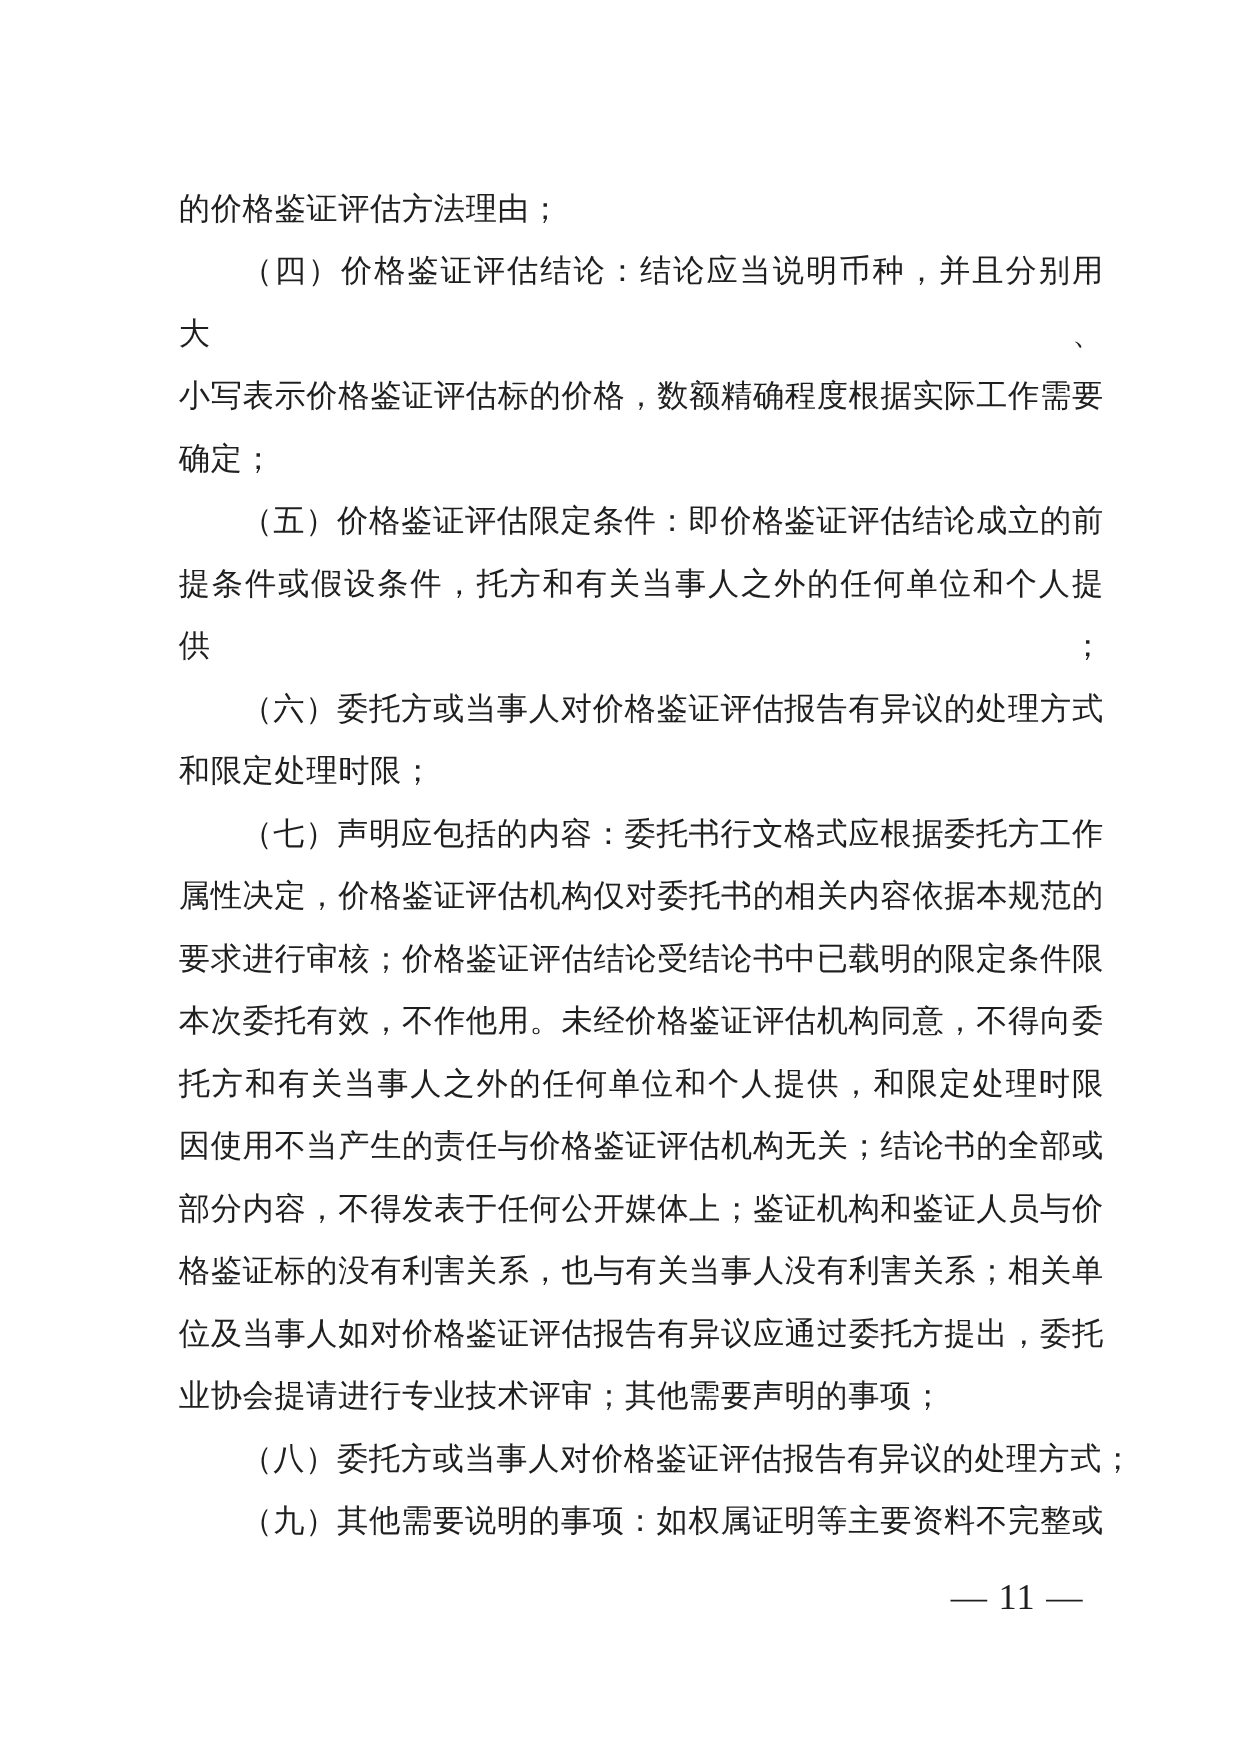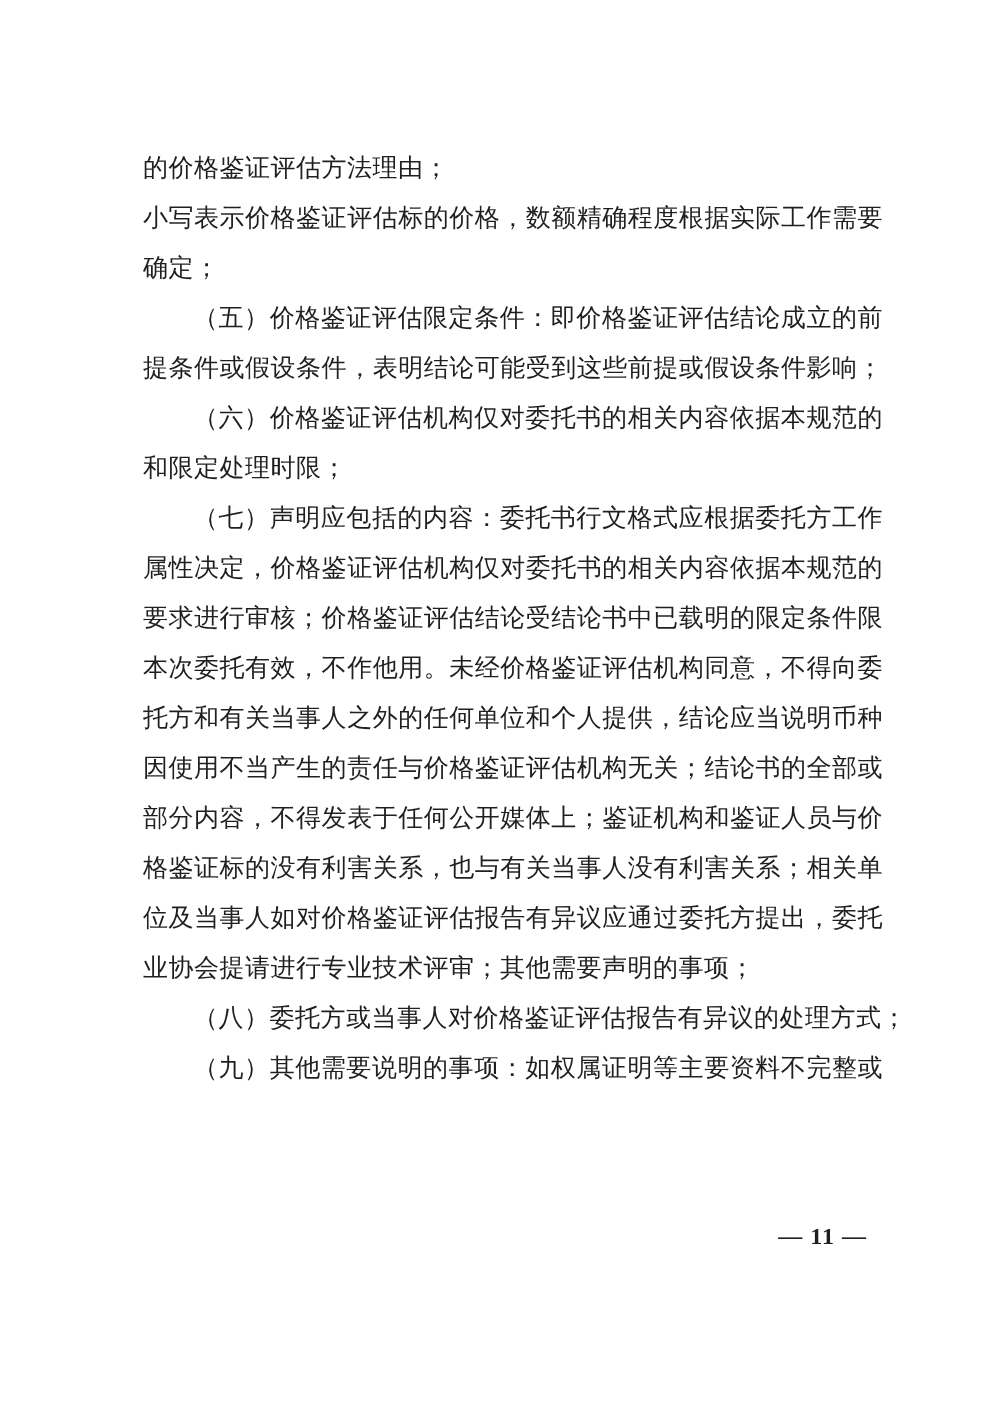--- a/index.html
+++ b/index.html
@@ -30,47 +30,47 @@
   .line.fill {
     white-space: normal;
     text-align: justify;
     text-align-last: justify;
   }
   .line.indent {
     text-indent: 2em;
   }
   .page-number {
     position: absolute;
-    top: 1216px;
+    top: 1258px;
     right: 150px;
     color: #1f1f1f;
-    font-size: 24px;
+    font-size: 29px;
     line-height: 40px;
     letter-spacing: 1px;
     white-space: nowrap;
-    font-weight: bold;
   }
 </style>
 </head>
 <body>
 
 <div class="page">
   <div class="doc-body">
       <div class="line">的价格鉴证评估方法理由；</div>
+      <div class="line indent fill">（四）价格鉴证评估结论：结论应当说明币种，并且分别用大、</div>
       <div class="line fill">小写表示价格鉴证评估标的价格，数额精确程度根据实际工作需要</div>
       <div class="line">确定；</div>
       <div class="line indent fill">（五）价格鉴证评估限定条件：即价格鉴证评估结论成立的前</div>
-      <div class="line fill">提条件或假设条件，表明结论可能受到这些前提或假设条件影响；</div>
-      <div class="line indent fill">（六）价格鉴证评估机构仅对委托书的相关内容依据本规范的</div>
+      <div class="line fill">提条件或假设条件，托方和有关当事人之外的任何单位和个人提供；</div>
+      <div class="line indent fill">（六）委托方或当事人对价格鉴证评估报告有异议的处理方式</div>
       <div class="line">和限定处理时限；</div>
       <div class="line indent fill">（七）声明应包括的内容：委托书行文格式应根据委托方工作</div>
       <div class="line fill">属性决定，价格鉴证评估机构仅对委托书的相关内容依据本规范的</div>
       <div class="line fill">要求进行审核；价格鉴证评估结论受结论书中已载明的限定条件限</div>
       <div class="line fill">本次委托有效，不作他用。未经价格鉴证评估机构同意，不得向委</div>
-      <div class="line fill">托方和有关当事人之外的任何单位和个人提供，结论应当说明币种</div>
+      <div class="line fill">托方和有关当事人之外的任何单位和个人提供，和限定处理时限</div>
       <div class="line fill">因使用不当产生的责任与价格鉴证评估机构无关；结论书的全部或</div>
       <div class="line fill">部分内容，不得发表于任何公开媒体上；鉴证机构和鉴证人员与价</div>
       <div class="line fill">格鉴证标的没有利害关系，也与有关当事人没有利害关系；相关单</div>
       <div class="line fill">位及当事人如对价格鉴证评估报告有异议应通过委托方提出，委托</div>
       <div class="line">业协会提请进行专业技术评审；其他需要声明的事项；</div>
       <div class="line indent">（八）委托方或当事人对价格鉴证评估报告有异议的处理方式；</div>
       <div class="line indent fill">（九）其他需要说明的事项：如权属证明等主要资料不完整或</div>
     </div>
   <div class="page-number">— 11 —</div>
 </div>

